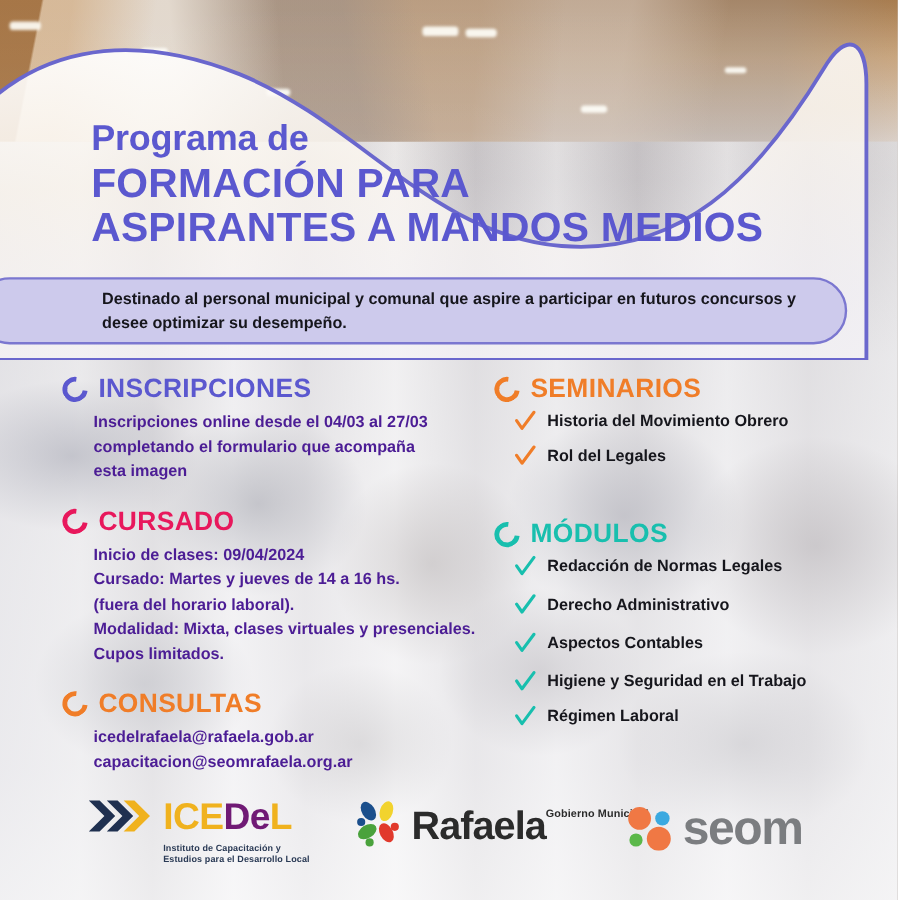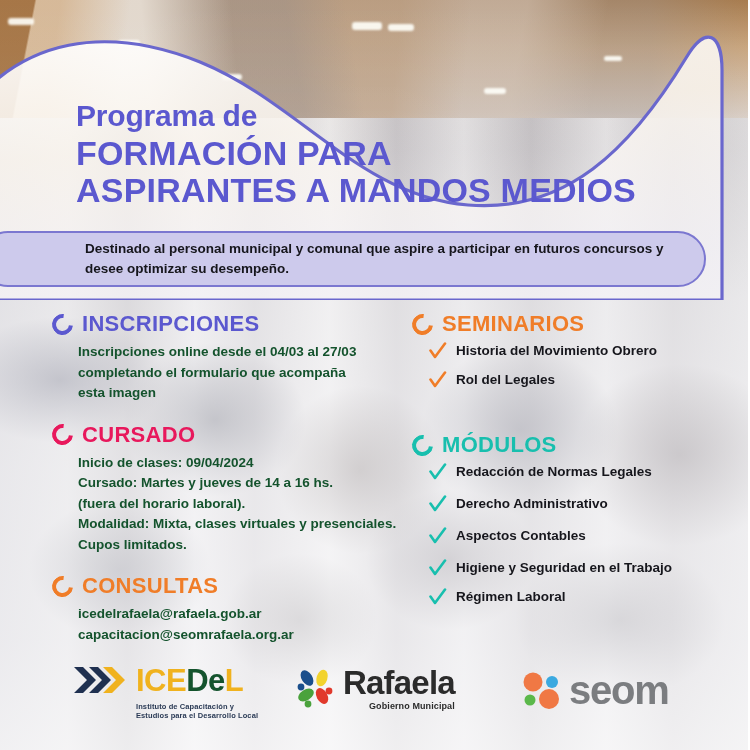--- a/index.html
+++ b/index.html
@@ -173,21 +173,21 @@
   .sec-title {
     font-size: 22px;
     font-weight: 700;
     letter-spacing: 0.3px;
     line-height: 1;
   }
 
   .sec-body {
     font-size: 13.5px;
     font-weight: 600;
-    color: #14532d;
+    color: #4c1d95;
     line-height: 1.52;
     margin-left: 26px;
   }
   .sec-body div { white-space: pre; }
 
   
   .check-list { margin-left: 16px; }
   .check-item {
     display: flex;
     align-items: center;
@@ -218,40 +218,40 @@
     align-items: flex-start;
   }
   .icedel-main { display: flex; align-items: center; gap: 8px; }
   .icedel-word {
     font-size: 31px;
     font-weight: 700;
     letter-spacing: -0.5px;
     line-height: 1;
   }
   .icedel-word .ice { color: #f0b21e; }
-  .icedel-word .de  { color: #14532d; }
+  .icedel-word .de  { color: #701a75; }
   .icedel-word .l   { color: #f0b21e; }
   .icedel-sub {
     margin-left: 64px;
     margin-top: 4px;
     font-size: 7.5px;
     font-weight: 700;
     color: #2a3a55;
     line-height: 1.25;
     letter-spacing: 0.1px;
   }
 
   .logo-rafaela {
     position: absolute;
     left: 296px; top: 8px;
     display: flex;
     align-items: center;
     gap: 7px;
   }
-  .rafaela-text { display: flex; flex-direction: column; }
+  .rafaela-text { display: flex; }
   .rafaela-word {
     font-size: 33px;
     font-weight: 700;
     color: #2b2b2b;
     letter-spacing: -0.8px;
     line-height: 1;
   }
   .rafaela-sub {
     font-size: 9px;
     font-weight: 600;

